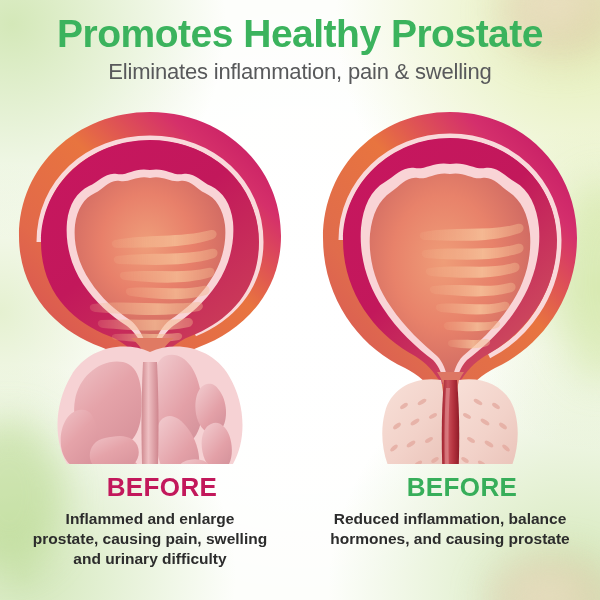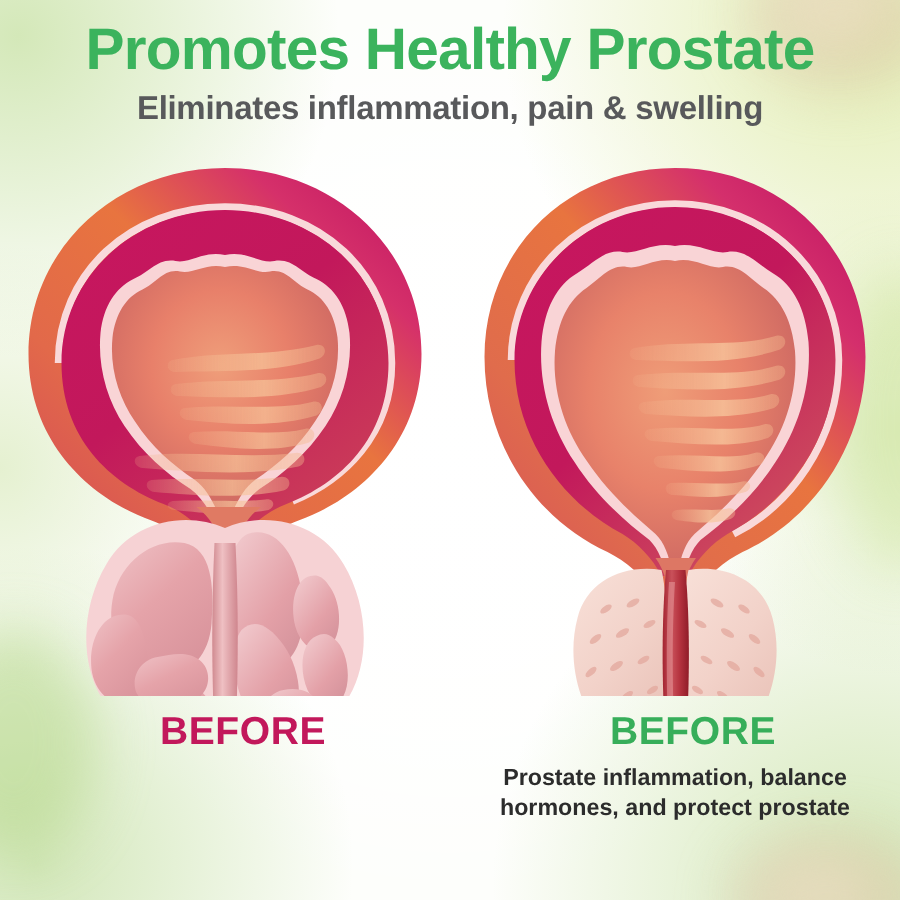--- a/index.html
+++ b/index.html
@@ -28,21 +28,21 @@
   }
   
   .header{position:absolute;left:0;top:0;width:600px;text-align:center;}
   .title{
     margin:0;padding:14px 0 0;
     font-size:39px;line-height:1.04;font-weight:700;letter-spacing:-.5px;
     color:#3bb35d;
   }
   .subtitle{
     margin:0;padding:5px 0 0;
-    font-size:22px;line-height:1.1;font-weight:700;letter-spacing:-.2px;
+    font-size:22px;line-height:1.1;font-weight:400;letter-spacing:-.2px;
     color:#58595b;
   }
   
   .figures{position:absolute;left:0;top:104px;width:600px;height:360px;}
   .figure-col{position:absolute;top:0;width:300px;height:360px;}
   .figure-col.left{left:0;}
   .figure-col.right{left:300px;}
   .anatomy{display:block;margin:0 auto;}
   
   .captions{position:absolute;left:0;top:472px;width:600px;height:128px;}
@@ -304,23 +304,28 @@
 
         <path fill="url(#aUre)" d="M139 276 C 136 310, 136 350, 139 400 L 152 400 C 155 350, 155 310, 152 276 Z"></path>
         <path fill="#e89a9c" opacity=".55" d="M141 284 C 139 316, 139 352, 141 398 L 145 398 C 143 352, 143 316, 145 284 Z"></path>
       </svg>
     </div>
   </div>
 
   <div class="captions">
     <div class="caption-col left">
       <p class="caption-title before">BEFORE</p>
+      <p class="caption-body">
+        <span class="ln">Inflammed and enlarge</span>
+        <span class="ln">prostate, causing pain, swelling</span>
+        <span class="ln">and urinary difficulty</span>
+      </p>
     </div>
     <div class="caption-col right">
       <p class="caption-title after">BEFORE</p>
       <p class="caption-body">
-        <span class="ln">Prostate inflammation, balance</span>
-        <span class="ln">hormones, and protect prostate</span>
+        <span class="ln">Reduced inflammation, balance</span>
+        <span class="ln">hormones, and causing prostate</span>
       </p>
     </div>
   </div>
 
 </div>
 
 </body></html>

